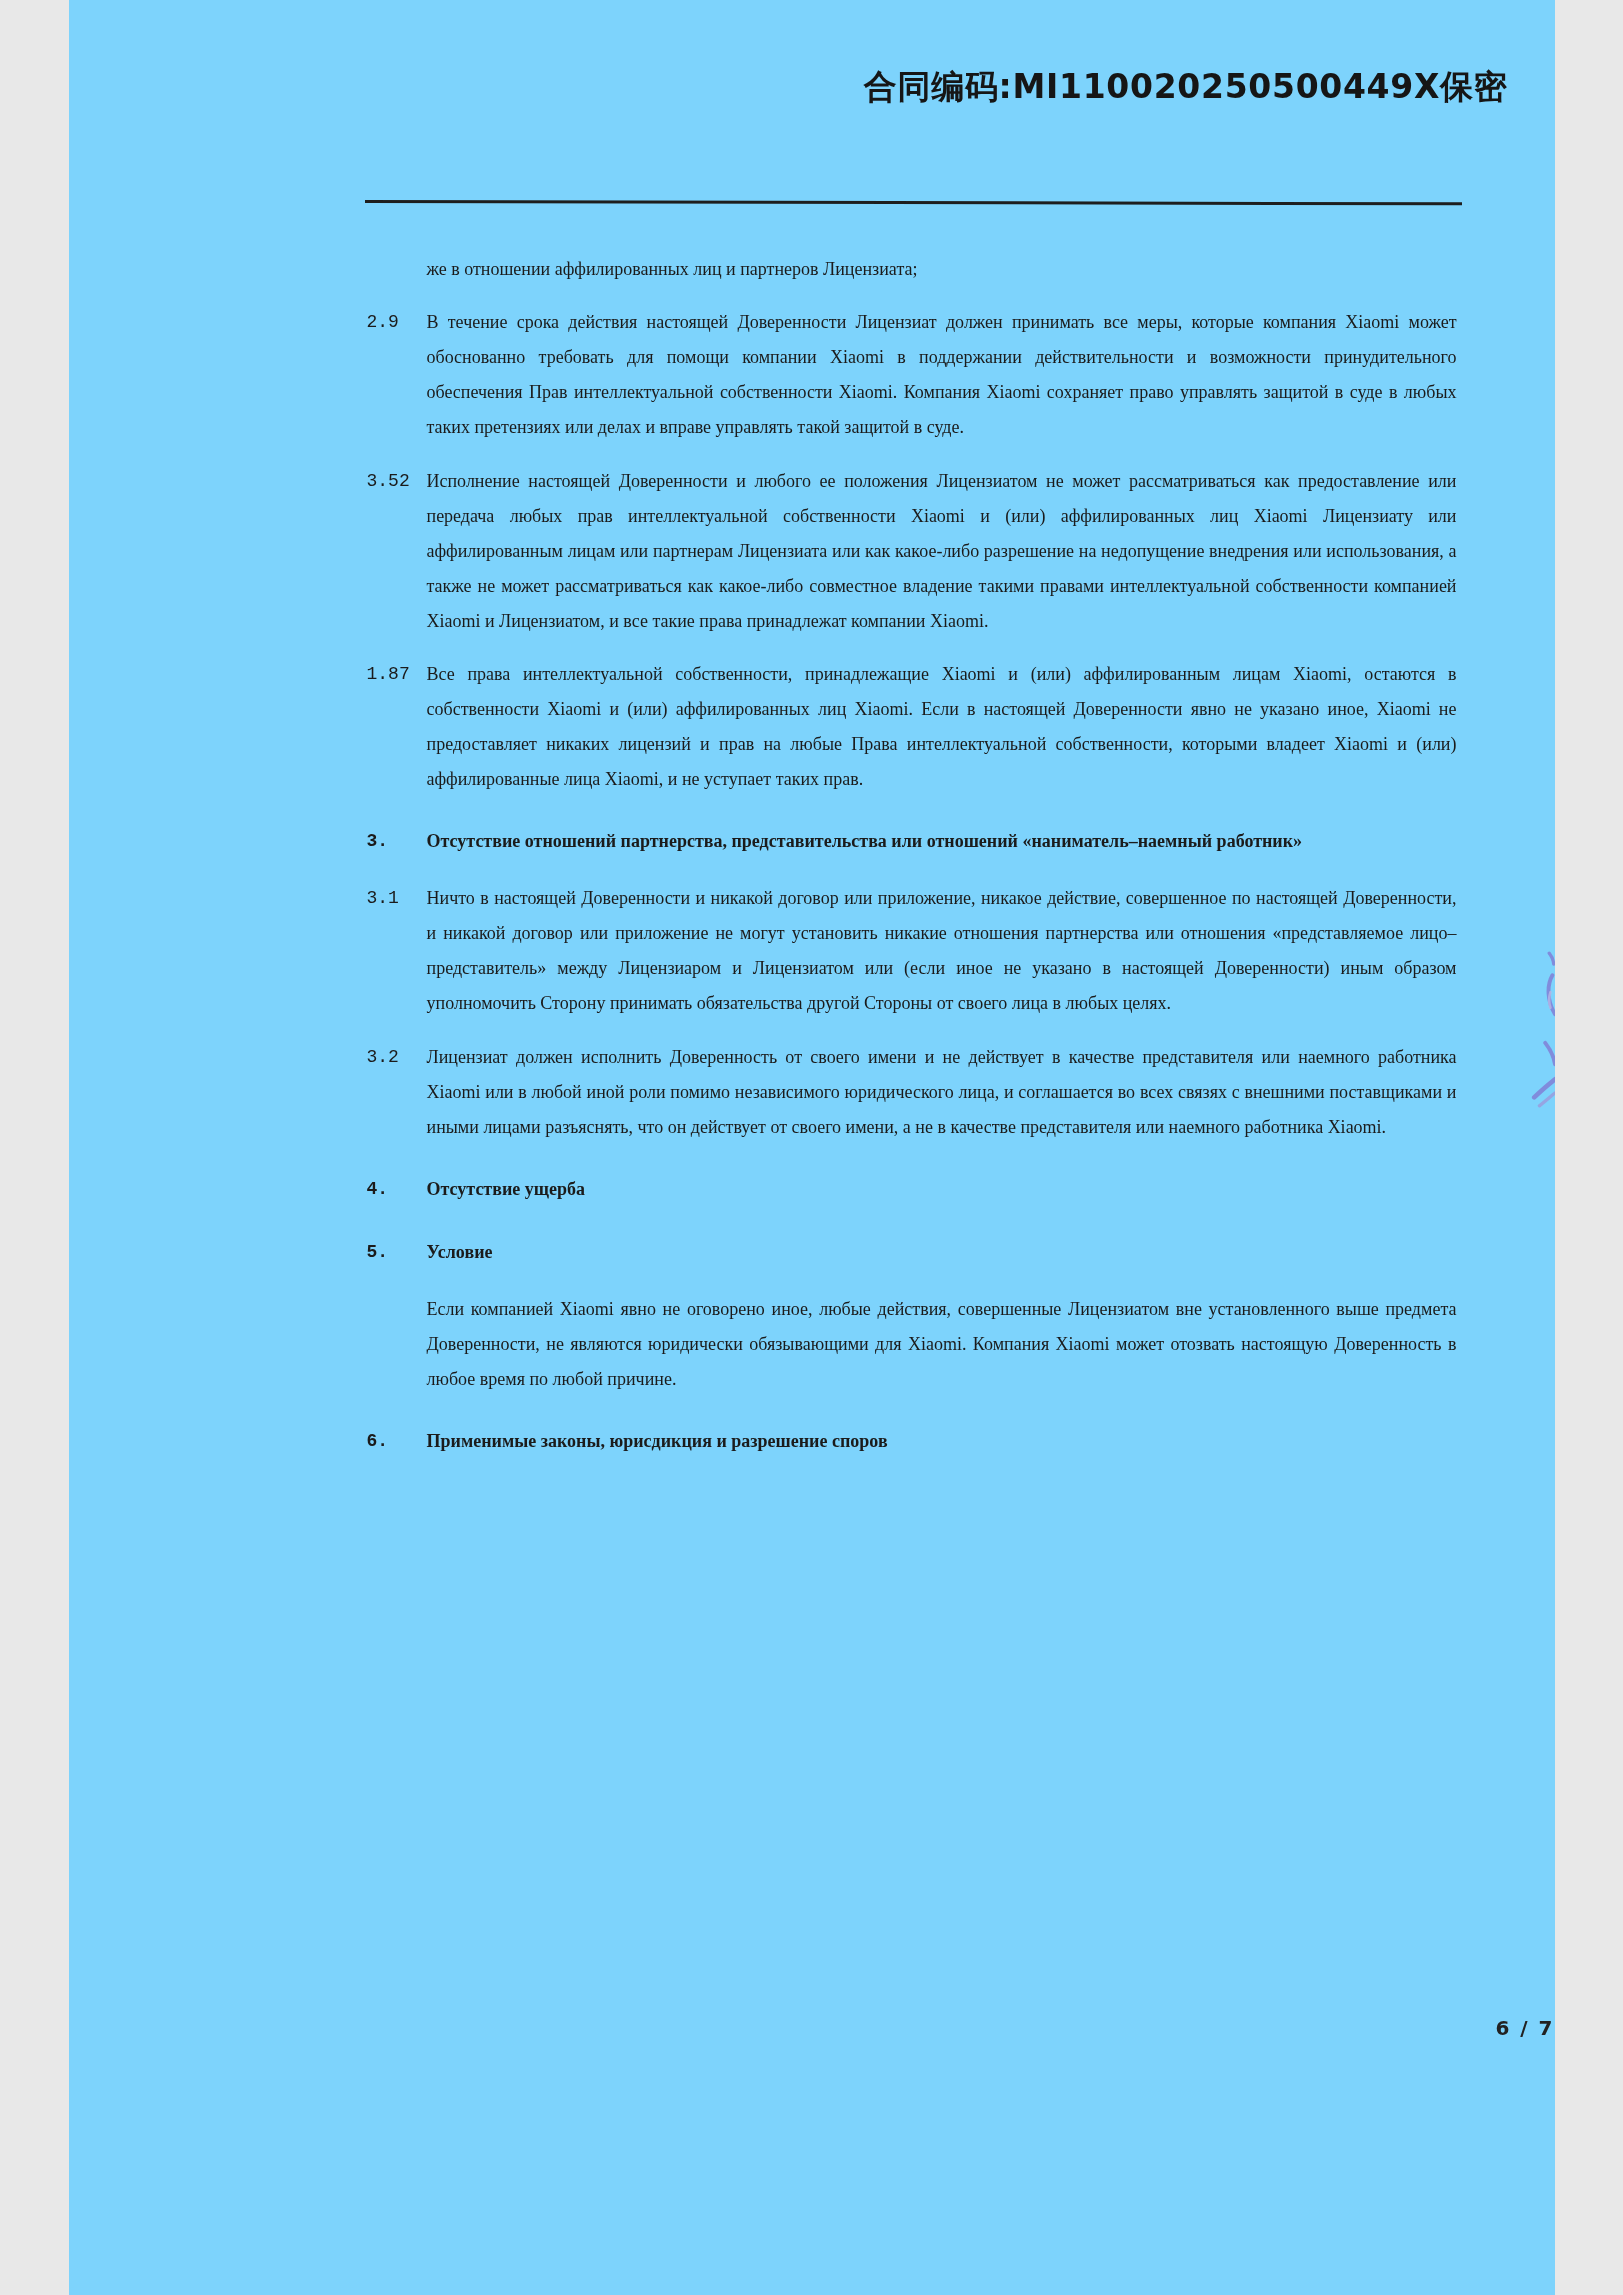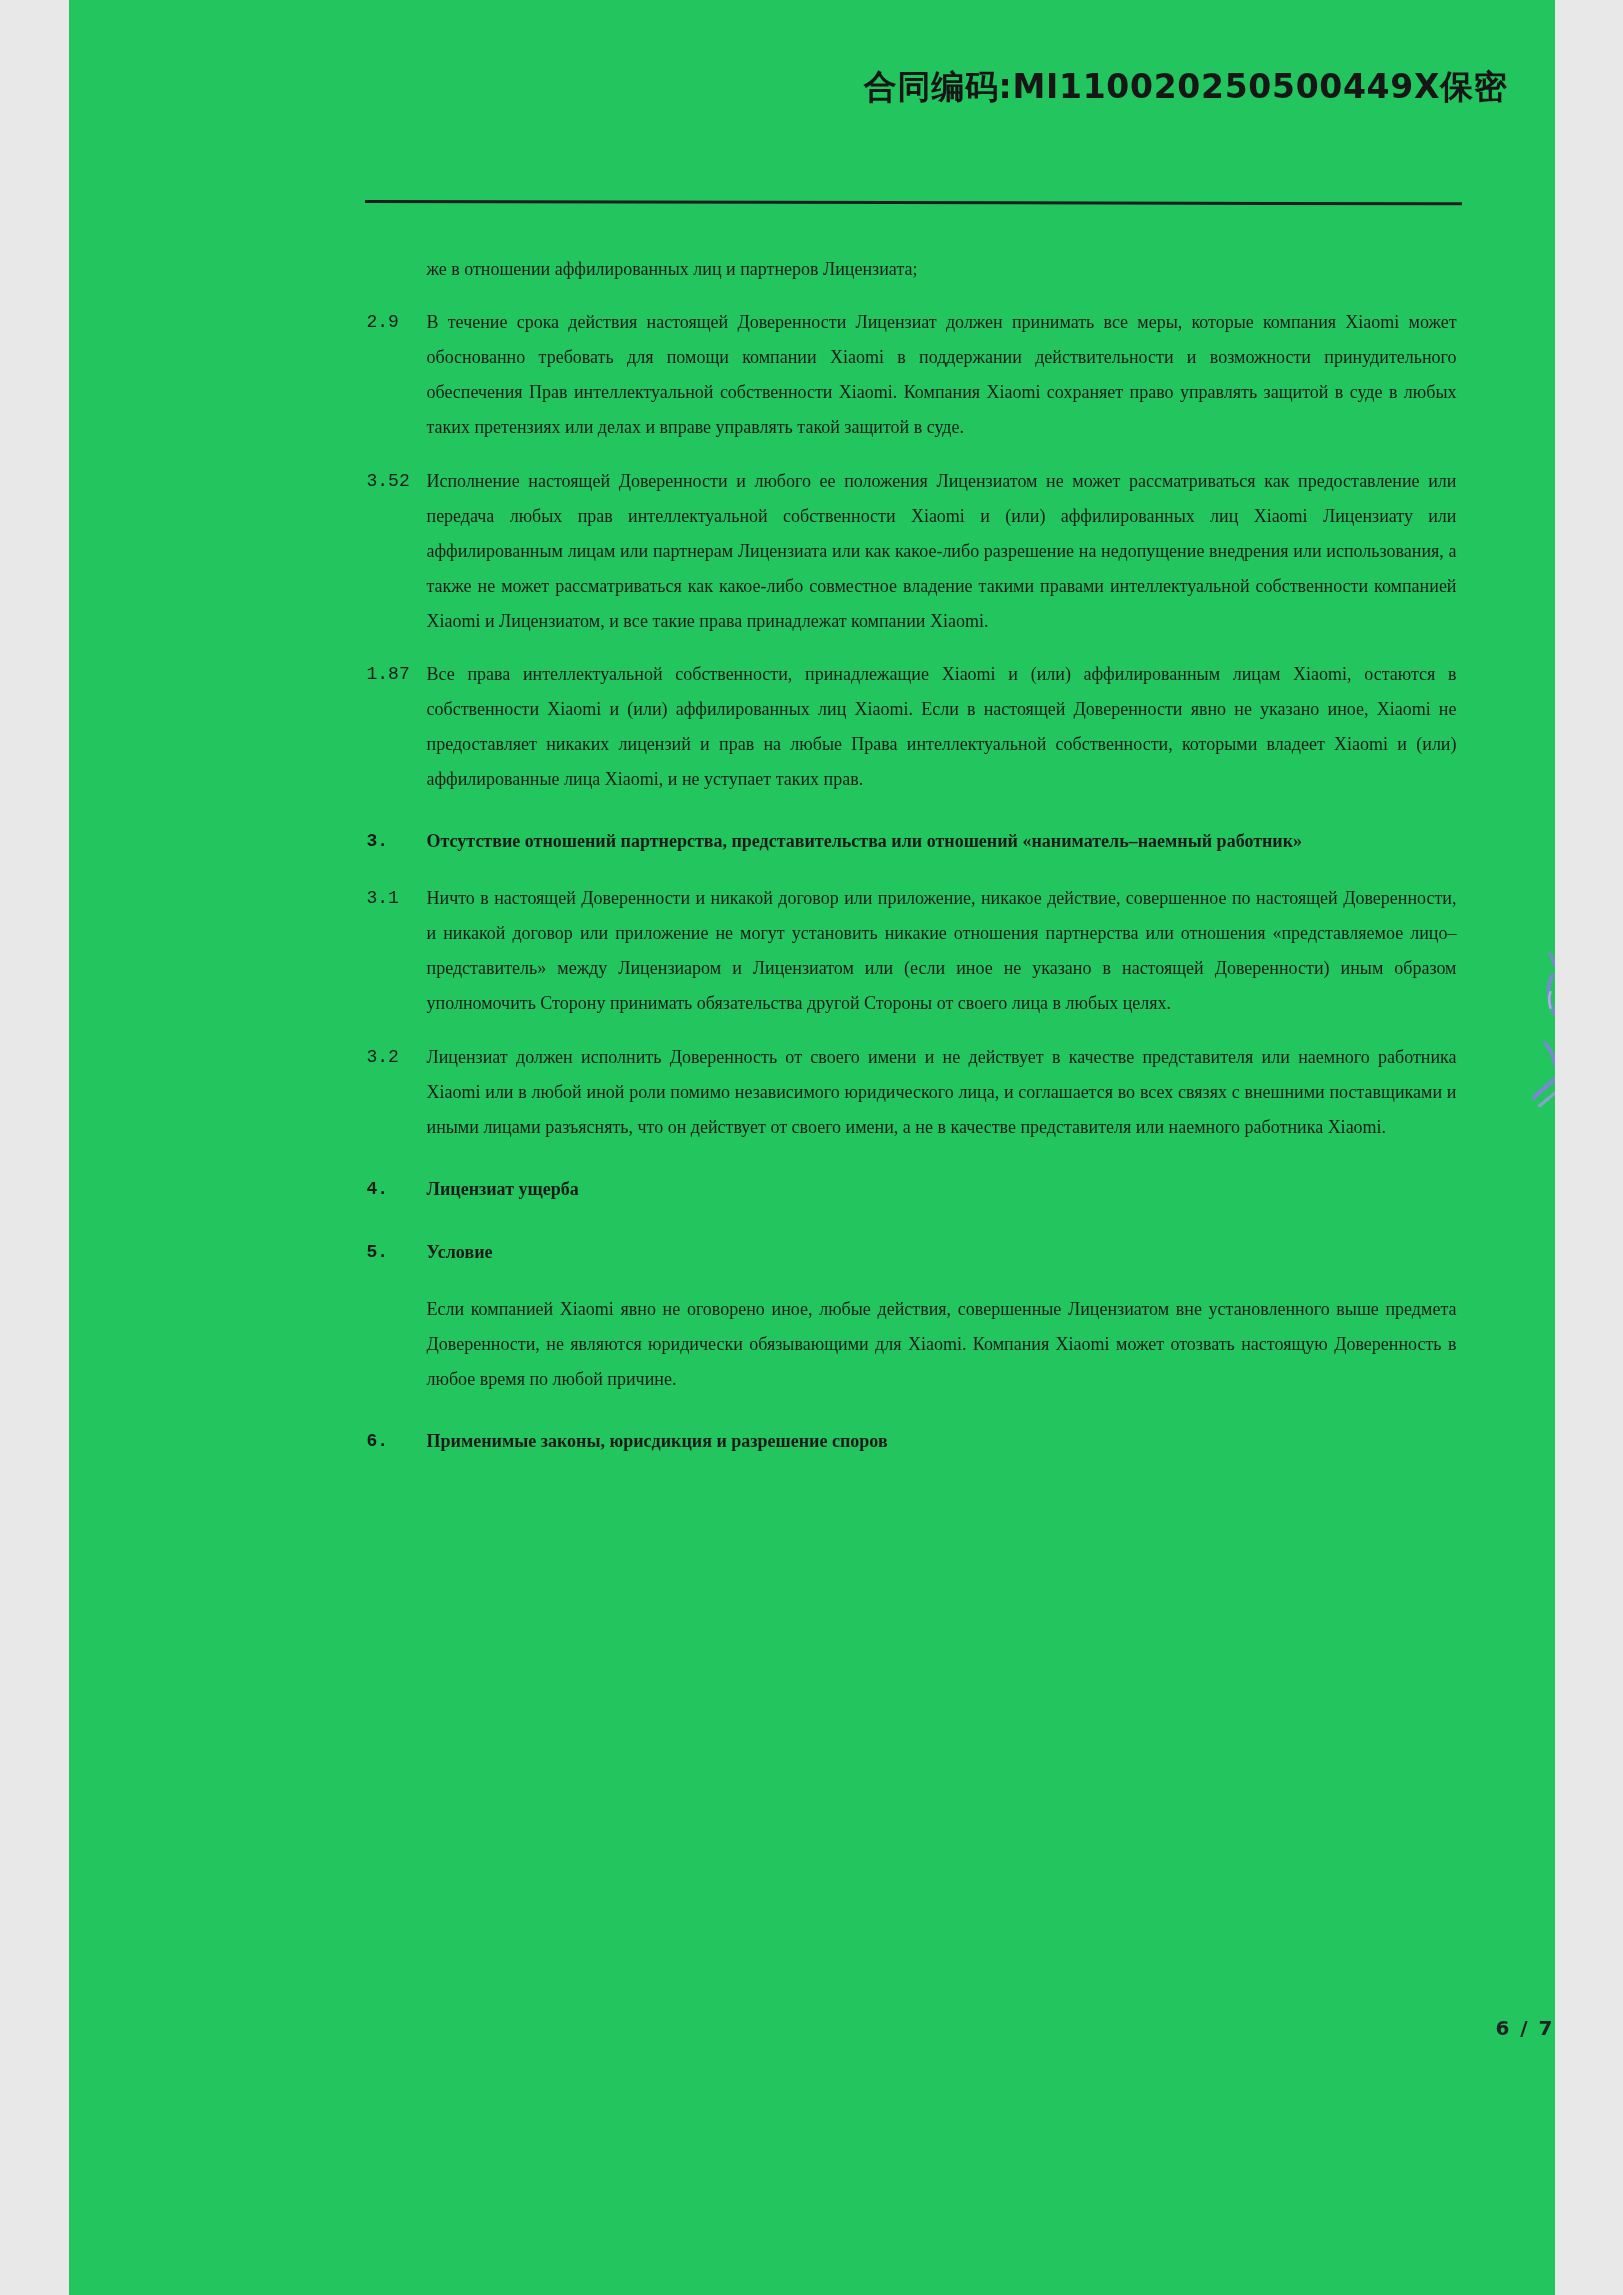--- a/index.html
+++ b/index.html
@@ -1,21 +1,21 @@
 <!DOCTYPE html>
 <html style="font-size:10.5px"><head>
 <meta charset="utf-8">
 <style>
   html, body { margin: 0; padding: 0; background: #e8e8e8; }
   .page {
     position: relative;
     width: 1486px;
     height: 2295px;
     margin: 0 auto;
-    background: #22c55e;
+    background: #7dd3fc;
     overflow: hidden;
     font-family: "Liberation Serif", serif;
     color: #1b1b1b;
   }
   .header-code {
     position: absolute;
     top: 65px;
     right: 47px;
     font-family: "DejaVu Sans", sans-serif;
     font-size: 33px;
@@ -124,21 +124,21 @@
       <span>Ничто в настоящей Доверенности и никакой договор или приложение, никакое действие, совершенное по настоящей Доверенности, и никакой договор или приложение не могут установить никакие отношения партнерства или отношения «представляемое лицо–представитель» между Лицензиаром и Лицензиатом или (если иное не указано в настоящей Доверенности) иным образом уполномочить Сторону принимать обязательства другой Стороны от своего лица в любых целях.</span>
     </div>
 
     <div class="clause">
       <span class="num">3.2</span>
       <span>Лицензиат должен исполнить Доверенность от своего имени и не действует в качестве представителя или наемного работника Xiaomi или в любой иной роли помимо независимого юридического лица, и соглашается во всех связях с внешними поставщиками и иными лицами разъяснять, что он действует от своего имени, а не в качестве представителя или наемного работника Xiaomi.</span>
     </div>
 
     <div class="clause heading">
       <span class="num">4.</span>
-      <span>Лицензиат ущерба</span>
+      <span>Отсутствие ущерба</span>
     </div>
 
 
     <div class="clause heading">
       <span class="num">5.</span>
       <span>Условие</span>
     </div>
 
     <div class="clause post-heading">
       <span>Если компанией Xiaomi явно не оговорено иное, любые действия, совершенные Лицензиатом вне установленного выше предмета Доверенности, не являются юридически обязывающими для Xiaomi. Компания Xiaomi может отозвать настоящую Доверенность в любое время по любой причине.</span>

